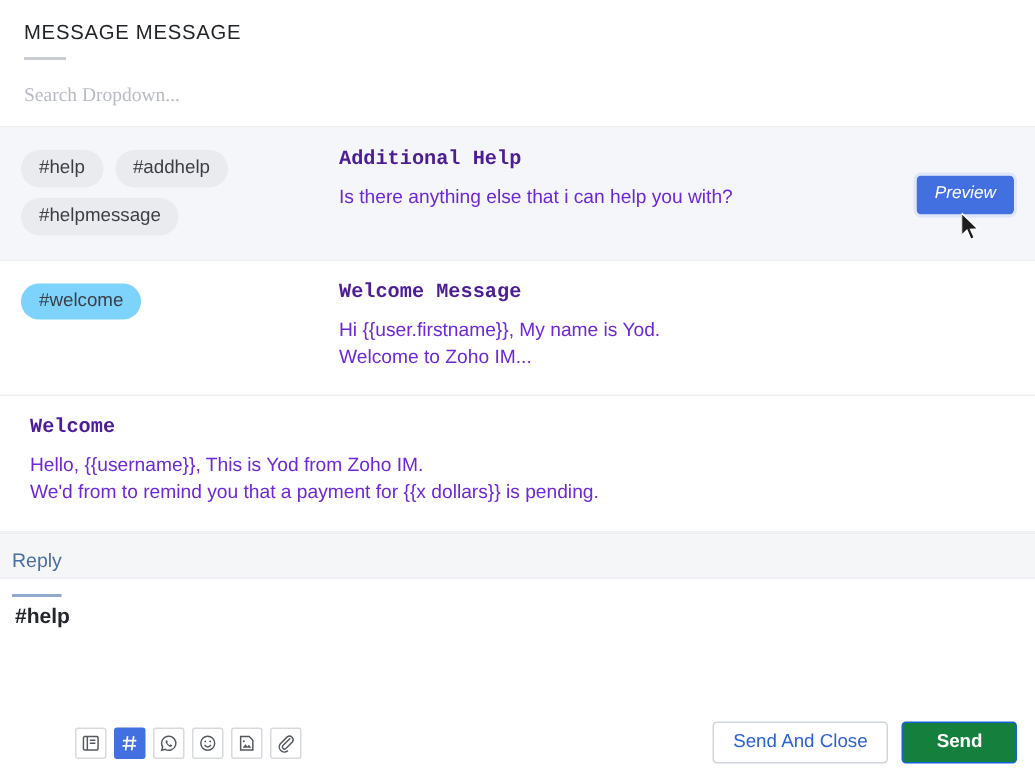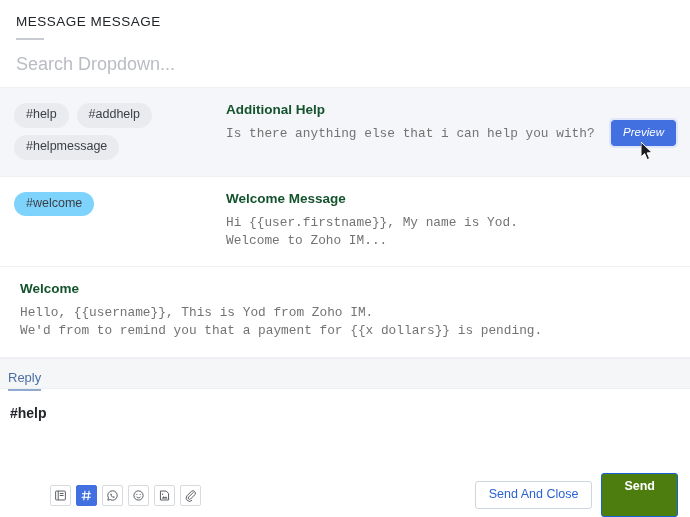--- a/index.html
+++ b/index.html
@@ -36,22 +36,22 @@
 
   
   .search-row {
     padding: 14px 16px 12px 16px;
   }
   .search-input {
     width: 100%;
     border: none;
     outline: none;
     background: transparent;
-    font-family: Liberation Sans, sans-serif;
-    font-size: 18px;
+    font-family: Liberation Serif, serif;
+    font-size: 13px;
     color: #2f3237;
     padding: 0;
   }
   .search-input::placeholder {
     color: #b9bcc2;
   }
 
   
   .msg-list {
     border-top: 1px solid #f0f1f4;
@@ -88,29 +88,29 @@
     background: #e9ebef;
   }
   .body-col {
     flex: 1 1 auto;
     min-width: 0;
     padding-left: 6px;
   }
   .msg-title {
     font-size: 13.5px;
     font-weight: bold;
-    color: #14532d;
+    color: #4c1d95;
     margin-bottom: 7px;
     line-height: 1.2;
+    font-family: Liberation Mono, monospace;
   }
   .msg-line {
     font-size: 12.8px;
-    color: #737373;
+    color: #6d28d9;
     line-height: 1.42;
-    font-family: Liberation Mono, monospace;
   }
   .action-col {
     flex: 0 0 auto;
     padding-left: 8px;
     padding-top: 18px;
     align-self: flex-start;
   }
   .preview-btn {
     background: #4270e0;
     color: #ffffff;
@@ -140,21 +140,21 @@
     background: #f5f6f8;
     border-top: 1px solid #eceef1;
     border-bottom: 1px solid #eceef1;
     padding: 9px 8px 0 8px;
     height: 31px;
   }
   .reply-tab {
     display: inline-block;
     font-size: 13px;
     color: #4a6fa5;
-    padding-bottom: 4px;
+    padding-bottom: 15px;
     border-bottom: 2px solid #8fa9cf;
     cursor: pointer;
     line-height: 1.1;
   }
 
   
   .composer {
     padding: 16px 10px 0 10px;
     height: 62px;
   }
@@ -212,28 +212,28 @@
     color: #2b63d6;
     border: 1px solid #cfd5dd;
     border-radius: 3px;
     font-family: "Liberation Sans", sans-serif;
     font-size: 12.5px;
     padding: 6px 13px 7px 13px;
     cursor: pointer;
     line-height: 1.1;
   }
   .btn-primary {
-    background: #4d7c0f;
+    background: #15803d;
     color: #ffffff;
     border: 1px solid #1463d9;
     border-radius: 3px;
     font-family: "Liberation Sans", sans-serif;
     font-size: 12.5px;
     font-weight: bold;
-    padding: 6px 22px 22px 22px;
+    padding: 6px 22px 7px 22px;
     cursor: pointer;
     line-height: 1.1;
   }
 </style>
 </head>
 <body>
 
 <div class="panel-header">
   <div class="panel-title">MESSAGE MESSAGE</div>
   <div class="title-underline"></div>

